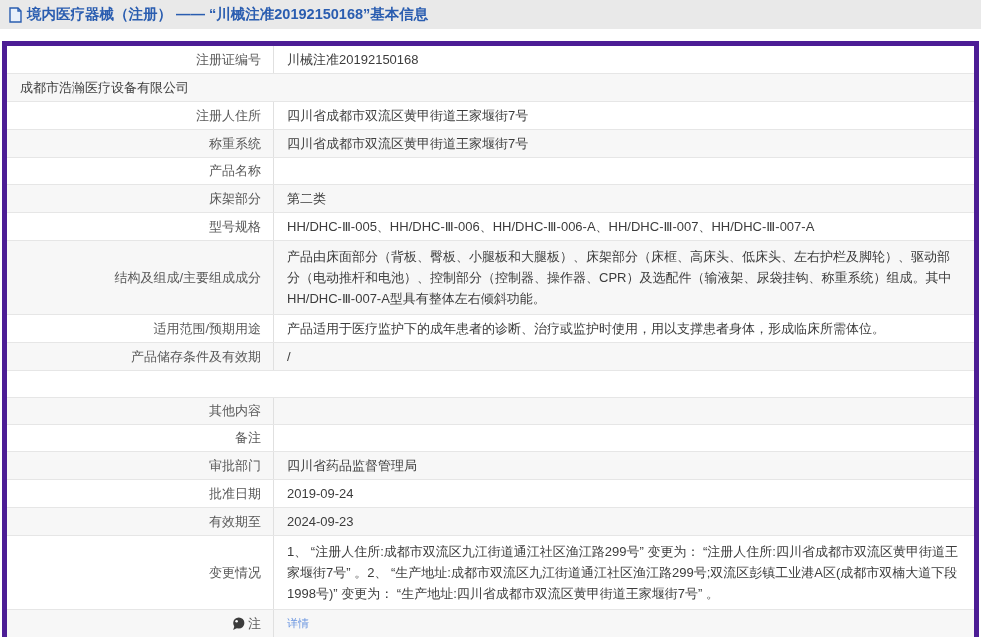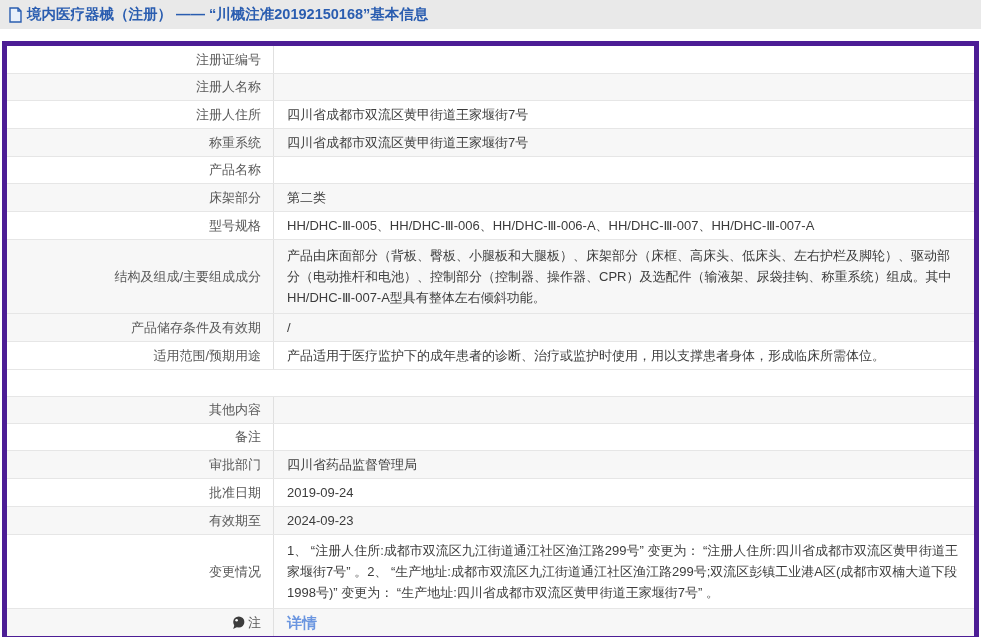--- a/index.html
+++ b/index.html
@@ -60,42 +60,42 @@
     font-size: 13px;
     line-height: 21px;
     word-break: break-all;
   }
   .row.multi .cell-value { padding-top: 5px; padding-bottom: 5px; }
   .row.multi-tall { min-height: 71px; }
   .row.multi-change { min-height: 70px; }
   a.detail-link {
     color: #6b96e0;
     text-decoration: none;
-    font-size: 15px;
-    font-weight: bold;
+    font-size: 11px;
   }
   .note-icon { width: 13px; height: 14px; margin-right: 3px; flex: none; }
 </style>
 </head>
 <body>
 
 <div class="topbar">
   <svg class="doc-icon" viewBox="0 0 15 16">
     <path d="M2 1 h8 l3 3 v11 h-11 z" fill="#e9f0fa" stroke="#2a5db0" stroke-width="1.4"></path>
     <path d="M10 1 v3 h3" fill="none" stroke="#2a5db0" stroke-width="1.4"></path>
   </svg>
   <span class="page-title">境内医疗器械（注册）  ——  “川械注准20192150168”基本信息</span>
 </div>
 
 <div class="info-table">
   <div class="row">
     <div class="cell-label">注册证编号</div>
+    <div class="cell-value">川械注准20192150168</div>
   </div>
   <div class="row alt">
-    <div class="cell-label">注册人名称</div>
+    <div class="cell-value">成都市浩瀚医疗设备有限公司</div>
   </div>
   <div class="row">
     <div class="cell-label">注册人住所</div>
     <div class="cell-value">四川省成都市双流区黄甲街道王家堰街7号</div>
   </div>
   <div class="row alt">
     <div class="cell-label">称重系统</div>
     <div class="cell-value">四川省成都市双流区黄甲街道王家堰街7号</div>
   </div>
   <div class="row">
@@ -106,27 +106,27 @@
     <div class="cell-value">第二类</div>
   </div>
   <div class="row">
     <div class="cell-label">型号规格</div>
     <div class="cell-value">HH/DHC-Ⅲ-005、HH/DHC-Ⅲ-006、HH/DHC-Ⅲ-006-A、HH/DHC-Ⅲ-007、HH/DHC-Ⅲ-007-A</div>
   </div>
   <div class="row alt multi multi-tall">
     <div class="cell-label">结构及组成/主要组成成分</div>
     <div class="cell-value">产品由床面部分（背板、臀板、小腿板和大腿板）、床架部分（床框、高床头、低床头、左右护栏及脚轮）、驱动部分（电动推杆和电池）、控制部分（控制器、操作器、CPR）及选配件（输液架、尿袋挂钩、称重系统）组成。其中HH/DHC-Ⅲ-007-A型具有整体左右倾斜功能。</div>
   </div>
+  <div class="row">
+    <div class="cell-label">适用范围/预期用途</div>
+    <div class="cell-value">产品适用于医疗监护下的成年患者的诊断、治疗或监护时使用，用以支撑患者身体，形成临床所需体位。</div>
+  </div>
   <div class="row alt">
     <div class="cell-label">产品储存条件及有效期</div>
     <div class="cell-value">/</div>
-  </div>
-  <div class="row">
-    <div class="cell-label">适用范围/预期用途</div>
-    <div class="cell-value">产品适用于医疗监护下的成年患者的诊断、治疗或监护时使用，用以支撑患者身体，形成临床所需体位。</div>
   </div>
   <div class="row">
     <div class="cell-value"></div>
   </div>
   <div class="row alt">
     <div class="cell-label">其他内容</div>
     <div class="cell-value"></div>
   </div>
   <div class="row">
     <div class="cell-label">备注</div>

